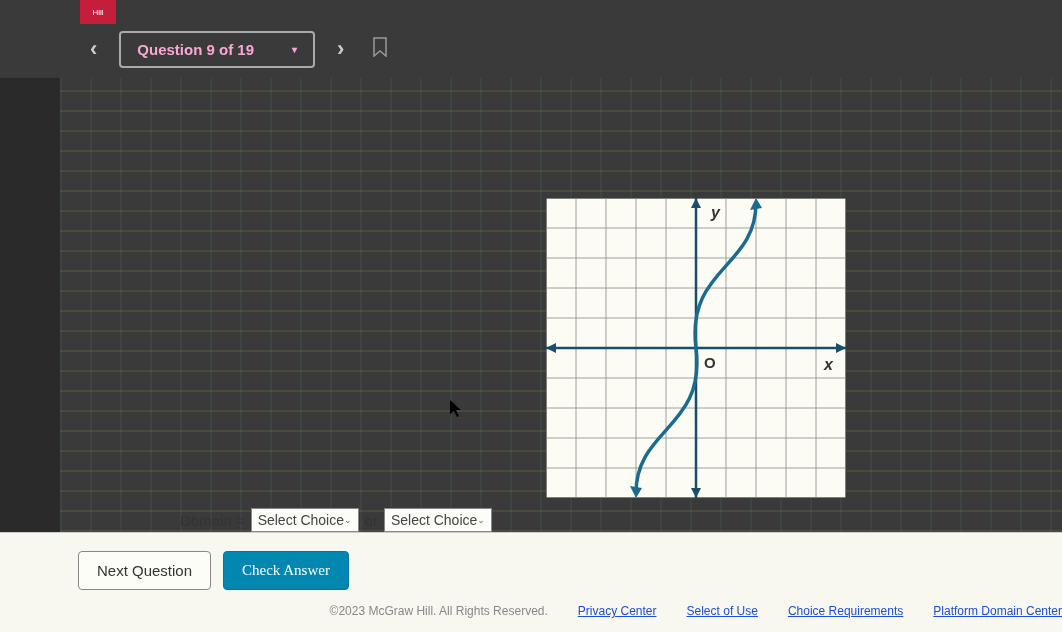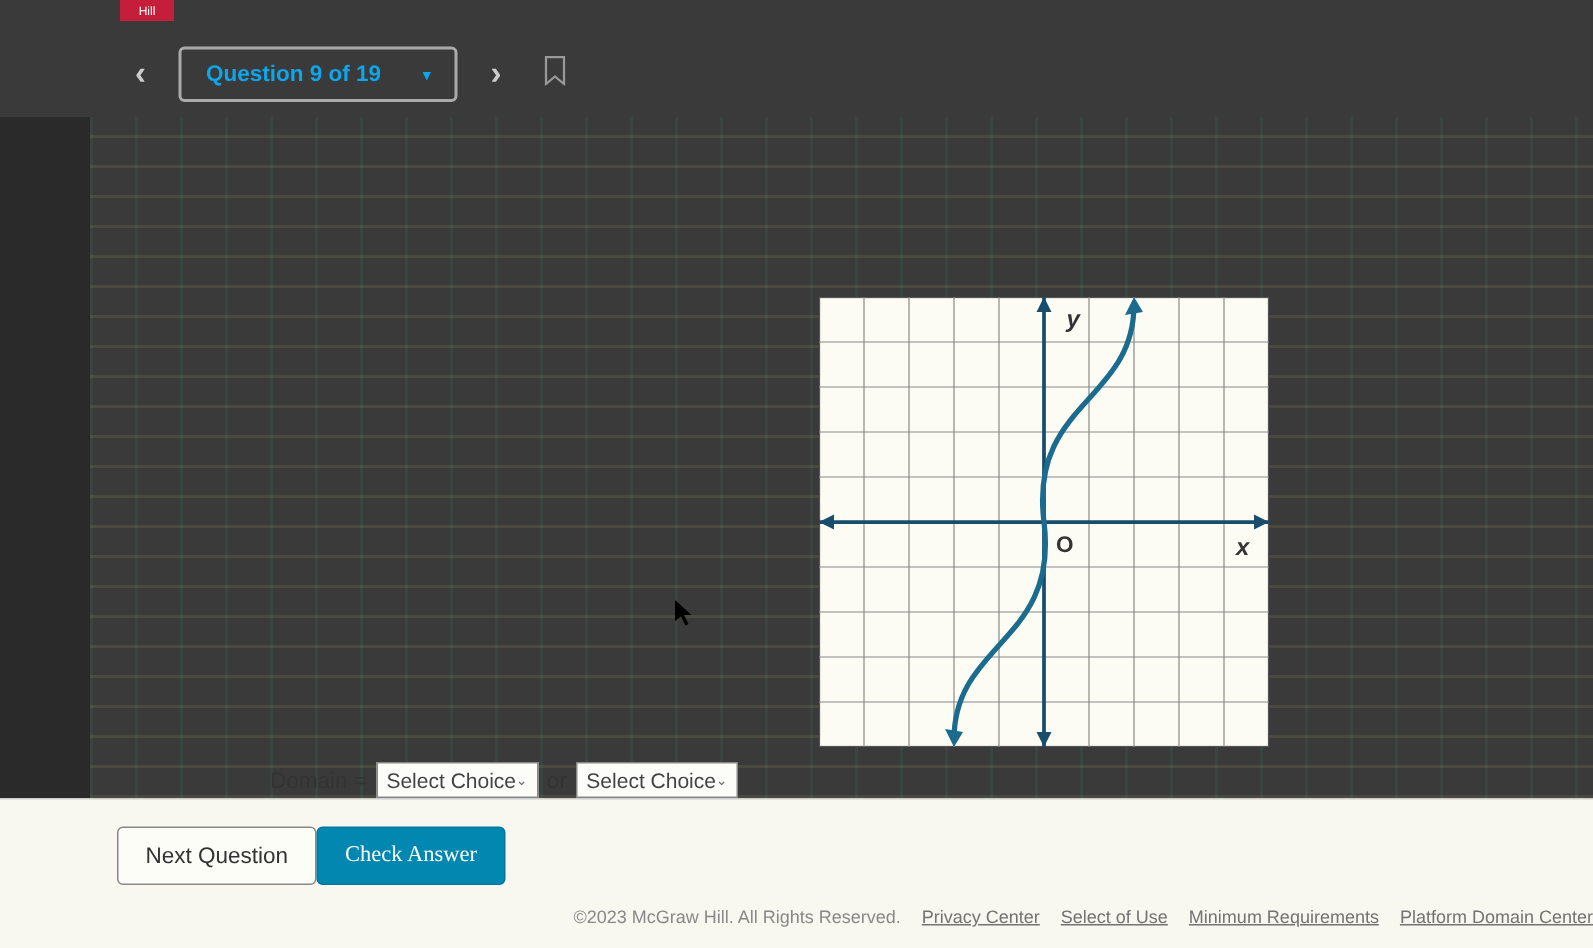--- a/index.html
+++ b/index.html
@@ -17,45 +17,45 @@
       display: flex;
       align-items: flex-end;
       padding: 0 0 10px 80px;
       gap: 12px;
     }
     .logo-badge {
       position: absolute;
       top: 0;
       left: 80px;
       width: 36px;
-      height: 14px;
+      height: 24px;
       background: #c41e3a;
       font-size: 8px;
       color: white;
       display: flex;
       align-items: center;
       justify-content: center;
     }
     .nav-arrow {
       color: #ccc;
       font-size: 22px;
       cursor: pointer;
       padding: 6px 10px;
       font-weight: bold;
     }
     .question-selector {
       border: 2px solid #aaa;
       border-radius: 4px;
       padding: 8px 16px;
-      color: #0ea5e9;
+      color: #f9a8d4;
       font-size: 15px;
       font-weight: bold;
       display: flex;
       align-items: center;
-      gap: 28px;
+      gap: 38px;
       cursor: pointer;
     }
     .caret-down {
       font-size: 10px;
     }
     .bookmark-icon {
       color: #999;
       font-size: 18px;
       cursor: pointer;
       padding: 6px;
@@ -130,20 +130,21 @@
       position: absolute;
       bottom: 0;
       left: 0;
       right: 0;
       height: 100px;
       border-top: 1px solid #ccc;
       padding: 18px 0 0 78px;
     }
     .btn-row {
       display: flex;
+      gap: 12px;
     }
     .btn {
       padding: 10px 18px;
       border-radius: 4px;
       font-size: 15px;
       cursor: pointer;
       border: 1px solid;
     }
     .btn-outline {
       background: #fdfdf8;
@@ -156,25 +157,25 @@
       color: #fff;
       font-family: Liberation Serif, serif;
     }
     .footer-links {
       position: absolute;
       bottom: 14px;
       right: 0;
       font-size: 12px;
       color: #666;
       display: flex;
-      gap: 14px;
+      gap: 30px;
       align-items: flex-end;
     }
     .footer-link {
-      color: #737373;
+      color: #1d4ed8;
       text-decoration: underline;
       cursor: pointer;
     }
     .copyright {
       color: #888;
     }
   </style>
 </head>
 <body>
 
@@ -270,16 +271,16 @@
 
 <div class="bottom-bar">
   <div class="btn-row">
     <button class="btn btn-outline">Next Question</button>
     <button class="btn btn-primary">Check Answer</button>
   </div>
   <div class="footer-links">
     <span class="copyright">©2023 McGraw Hill. All Rights Reserved.</span>
     <span class="footer-link">Privacy Center</span>
     <span class="footer-link">Select of Use</span>
-    <span class="footer-link">Minimum Requirements</span>
+    <span class="footer-link">Choice Requirements</span>
     <span class="footer-link">Platform Domain Center</span>
   </div>
 </div>
 
 </body></html>

